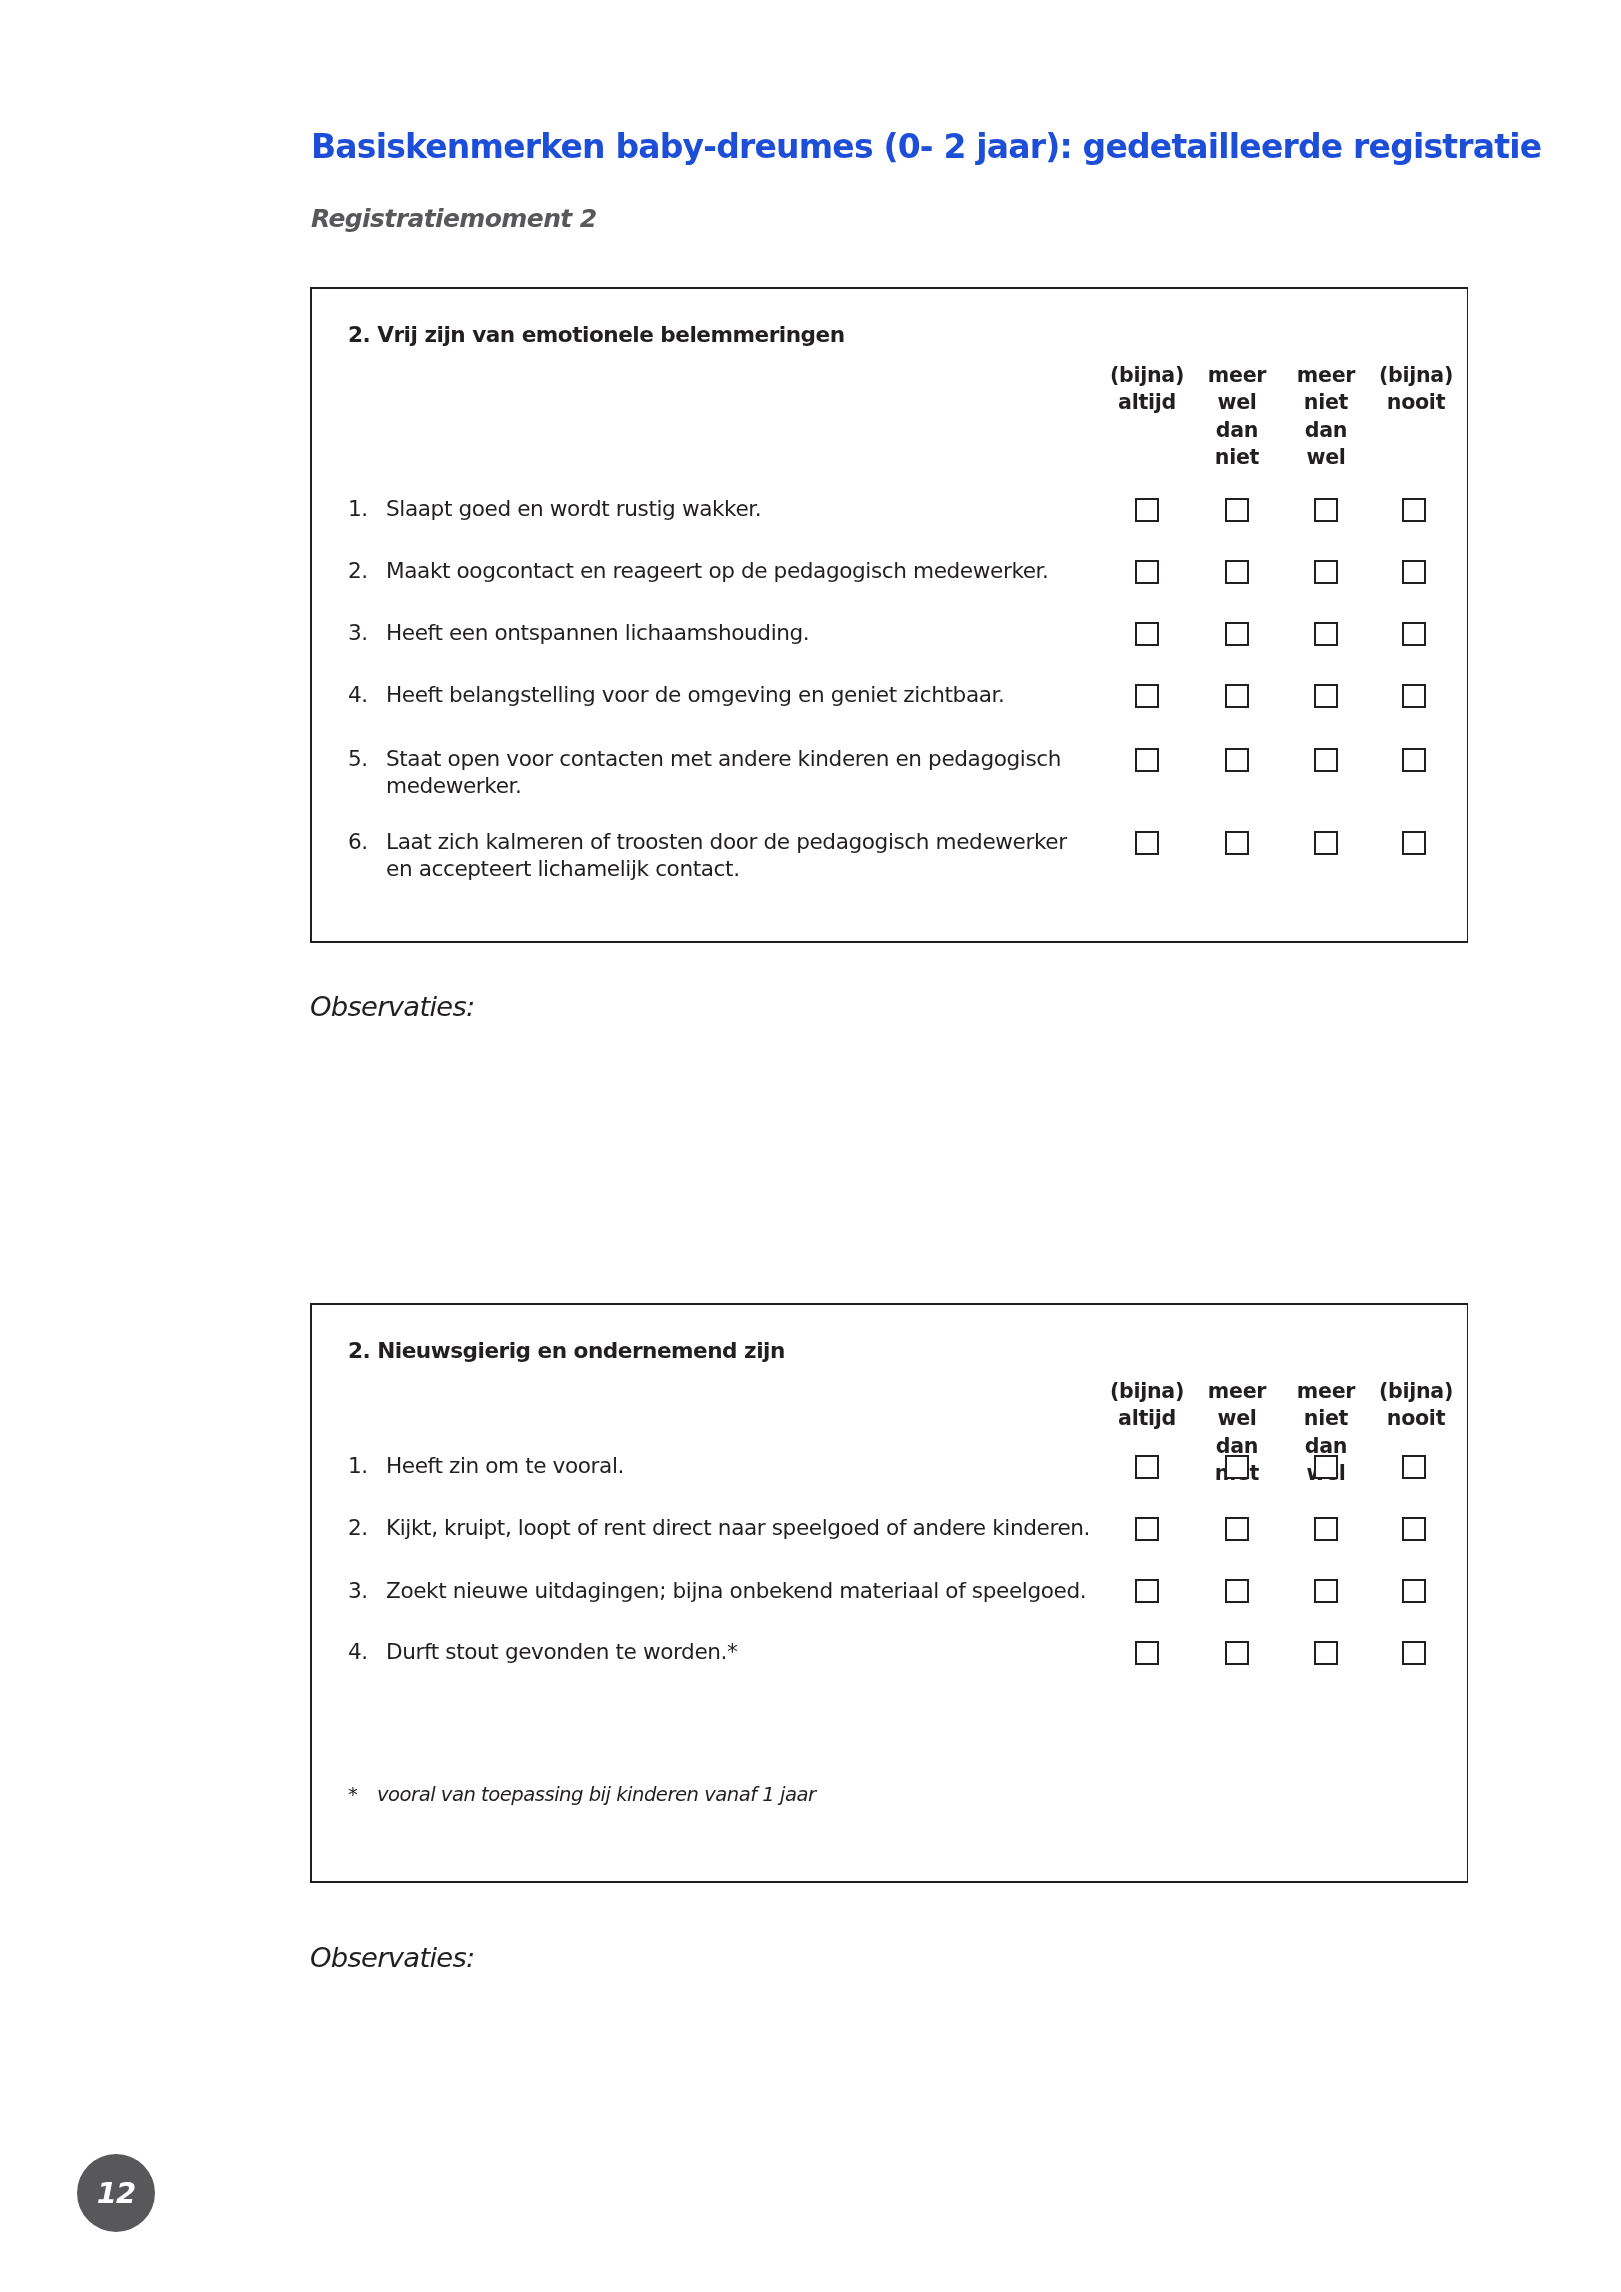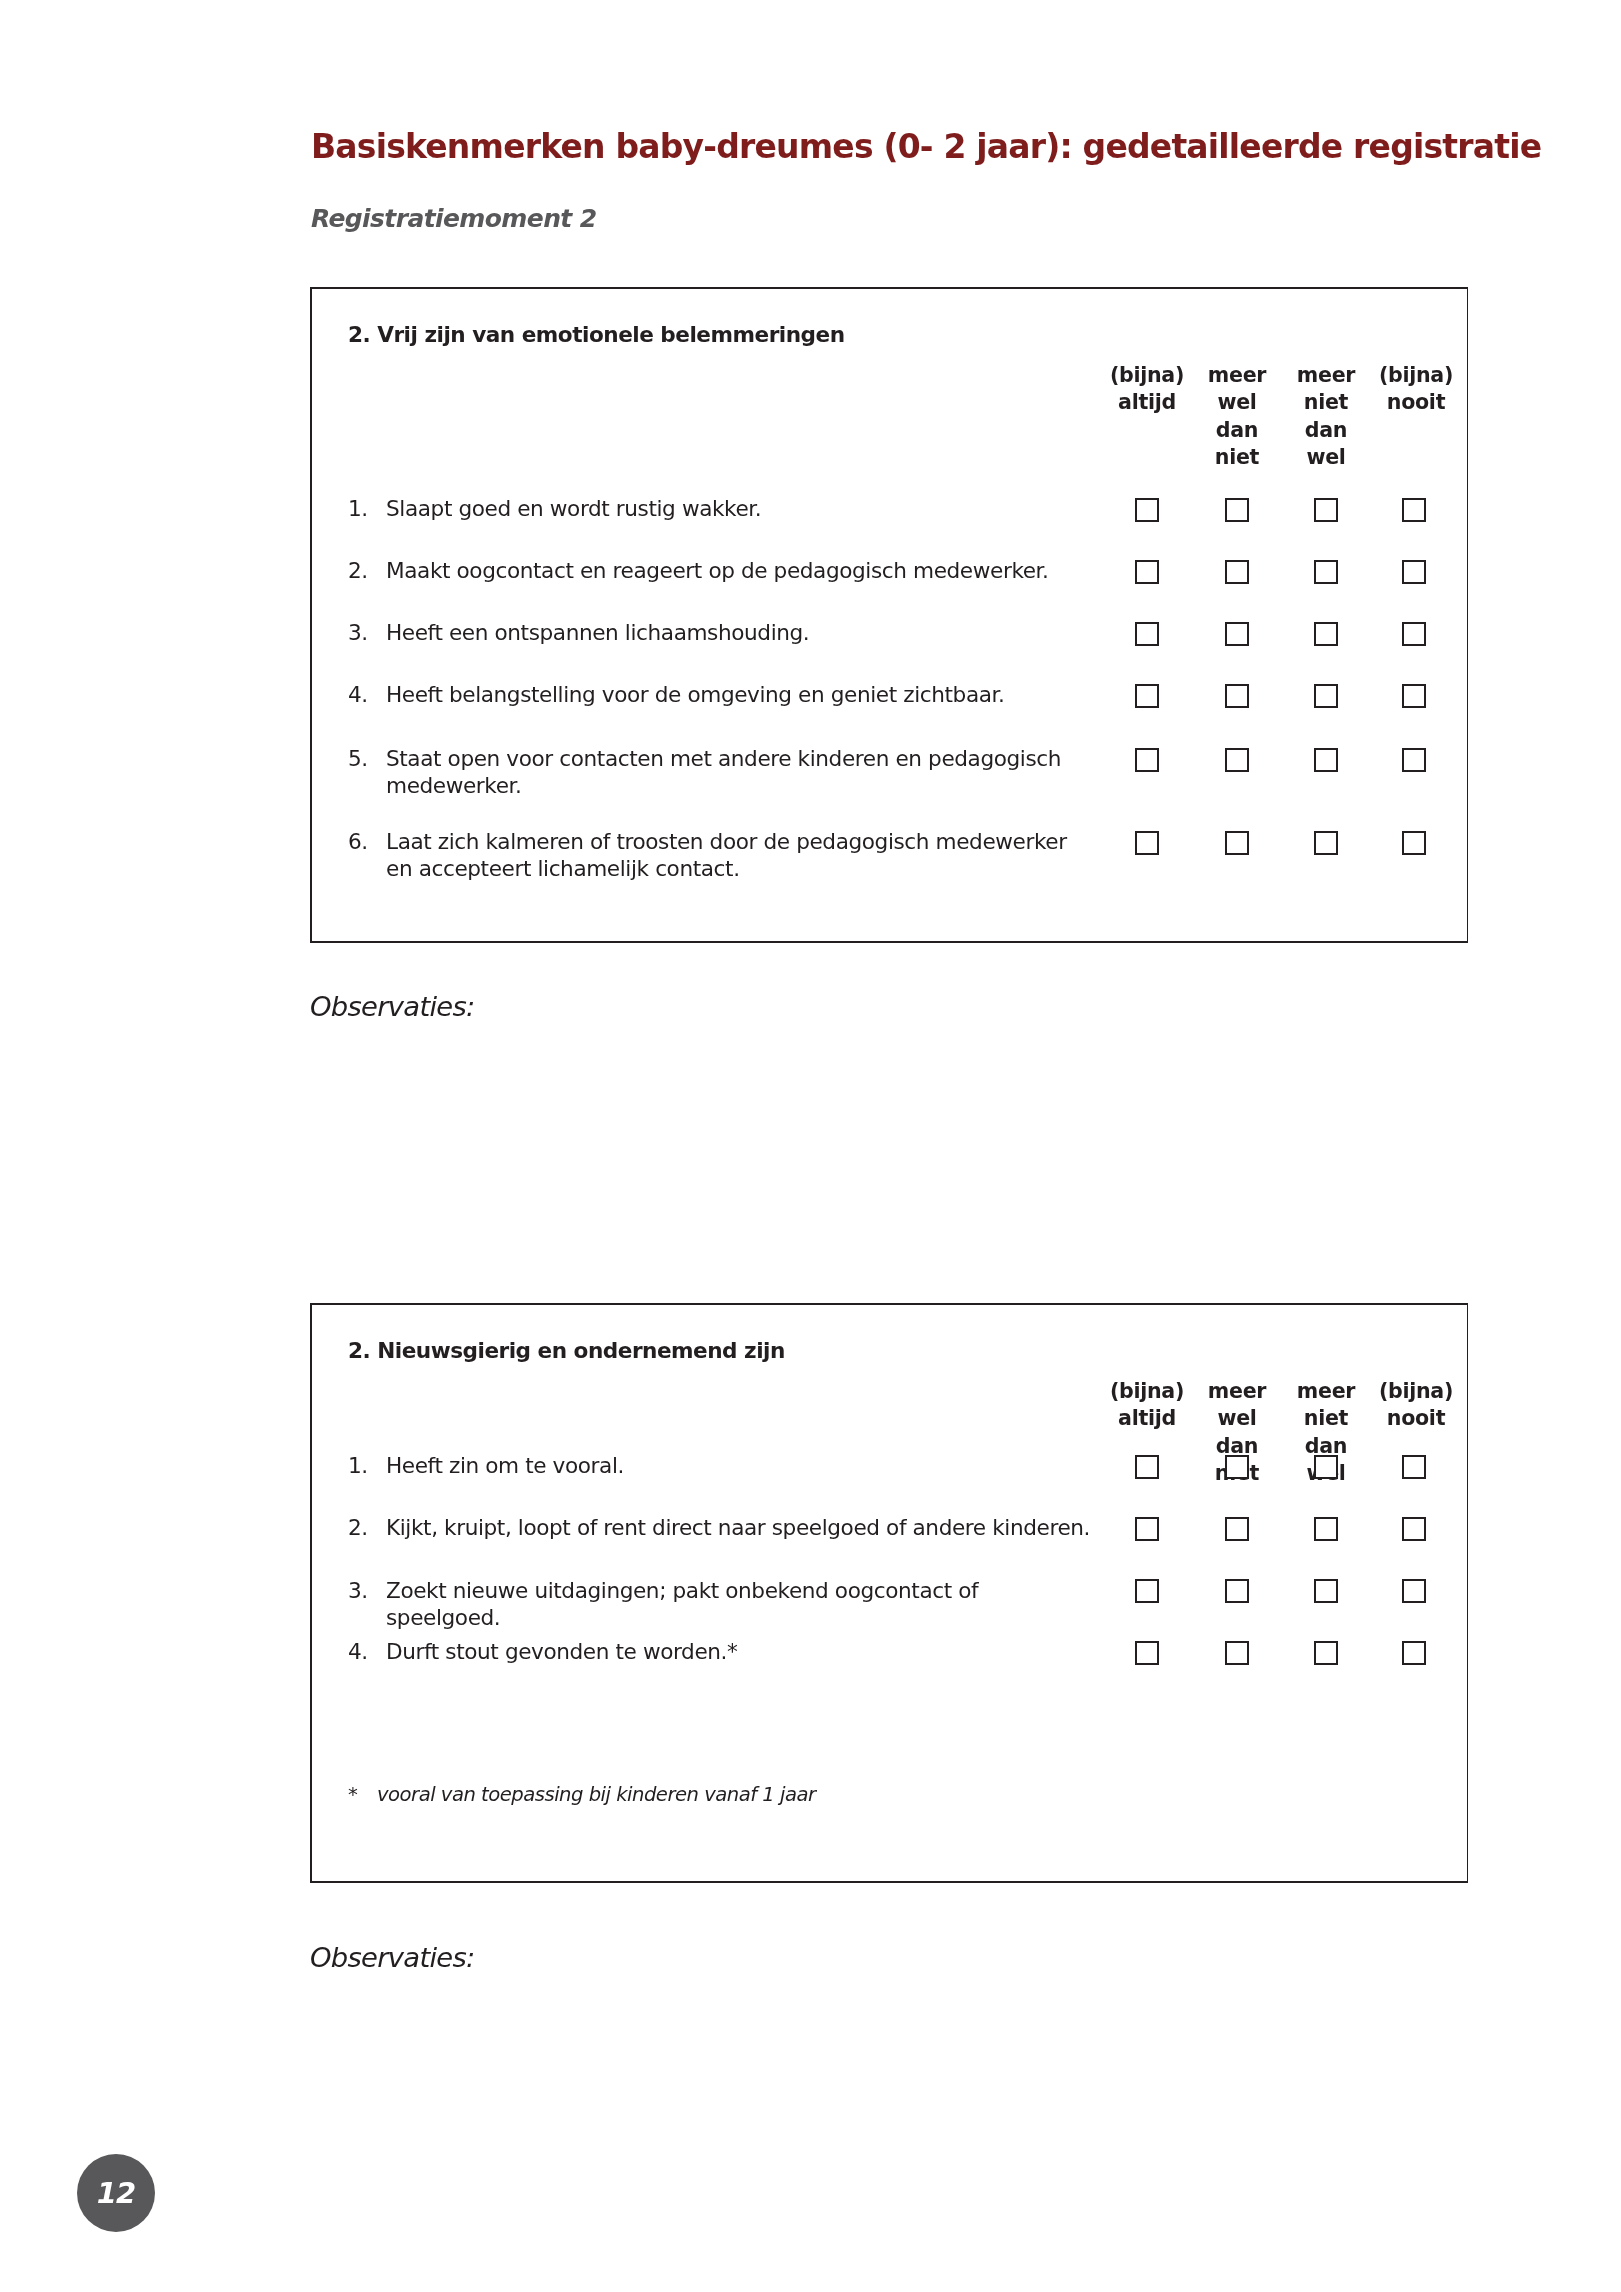--- a/index.html
+++ b/index.html
@@ -1,19 +1,19 @@
 <!DOCTYPE html>
 <html><head>
 <meta charset="utf-8">
 <style>
   html, body { margin: 0; padding: 0; background: #ffffff; }
   body { width: 1621px; height: 2293px; position: relative; overflow: hidden;
          font-family: "DejaVu Sans", "Liberation Sans", sans-serif; color: #231f20; }
   .page-title { position: absolute; left: 311px; top: 127px; font-size: 33px; font-weight: bold;
-                letter-spacing: -0.8px; color: #7f1d1d; white-space: nowrap; }
+                letter-spacing: -0.8px; color: #1d4ed8; white-space: nowrap; }
   .subtitle { position: absolute; left: 311px; top: 204px; font-size: 25px; font-style: italic;
               font-weight: bold; color: #58585a; letter-spacing: -0.6px; }
   .section-box { position: absolute; left: 310px; width: 1158px; border: 2px solid #231f20;
                  border-top-width: 2px; border-left-width: 2px; border-right-width: 1.5px; box-sizing: border-box; }
   #box1 { top: 287px; height: 656px; }
   #box2 { top: 1303px; height: 580px; }
   .section-title { position: absolute; left: 36px; top: 33px; font-size: 21.6px; font-weight: bold;
                    letter-spacing: -0.5px; white-space: nowrap; }
   .col-head { position: absolute; top: 73px; width: 88px; text-align: center; font-size: 20.6px;
               font-weight: bold; line-height: 27.4px; letter-spacing: -0.3px; white-space: pre-line; }
@@ -128,21 +128,21 @@
     <div class="item" style="top: 209px;">
       <span class="num">2.</span>
       <span class="txt">Kijkt, kruipt,  loopt of rent direct naar speelgoed of andere kinderen.</span>
     </div>
     <div class="cb" style="left: 823px; top: 212px;"></div>
     <div class="cb" style="left: 913px; top: 212px;"></div>
     <div class="cb" style="left: 1002px; top: 212px;"></div>
     <div class="cb" style="left: 1090px; top: 212px;"></div>
     <div class="item" style="top: 272px;">
       <span class="num">3.</span>
-      <span class="txt">Zoekt nieuwe uitdagingen; pakt onbekend oogcontact of speelgoed.</span>
+      <span class="txt">Zoekt nieuwe uitdagingen; bijna onbekend materiaal of speelgoed.</span>
     </div>
     <div class="cb" style="left: 823px; top: 274px;"></div>
     <div class="cb" style="left: 913px; top: 274px;"></div>
     <div class="cb" style="left: 1002px; top: 274px;"></div>
     <div class="cb" style="left: 1090px; top: 274px;"></div>
     <div class="item" style="top: 333px;">
       <span class="num">4.</span>
       <span class="txt">Durft stout gevonden te worden.*</span>
     </div>
     <div class="cb" style="left: 823px; top: 336px;"></div>

